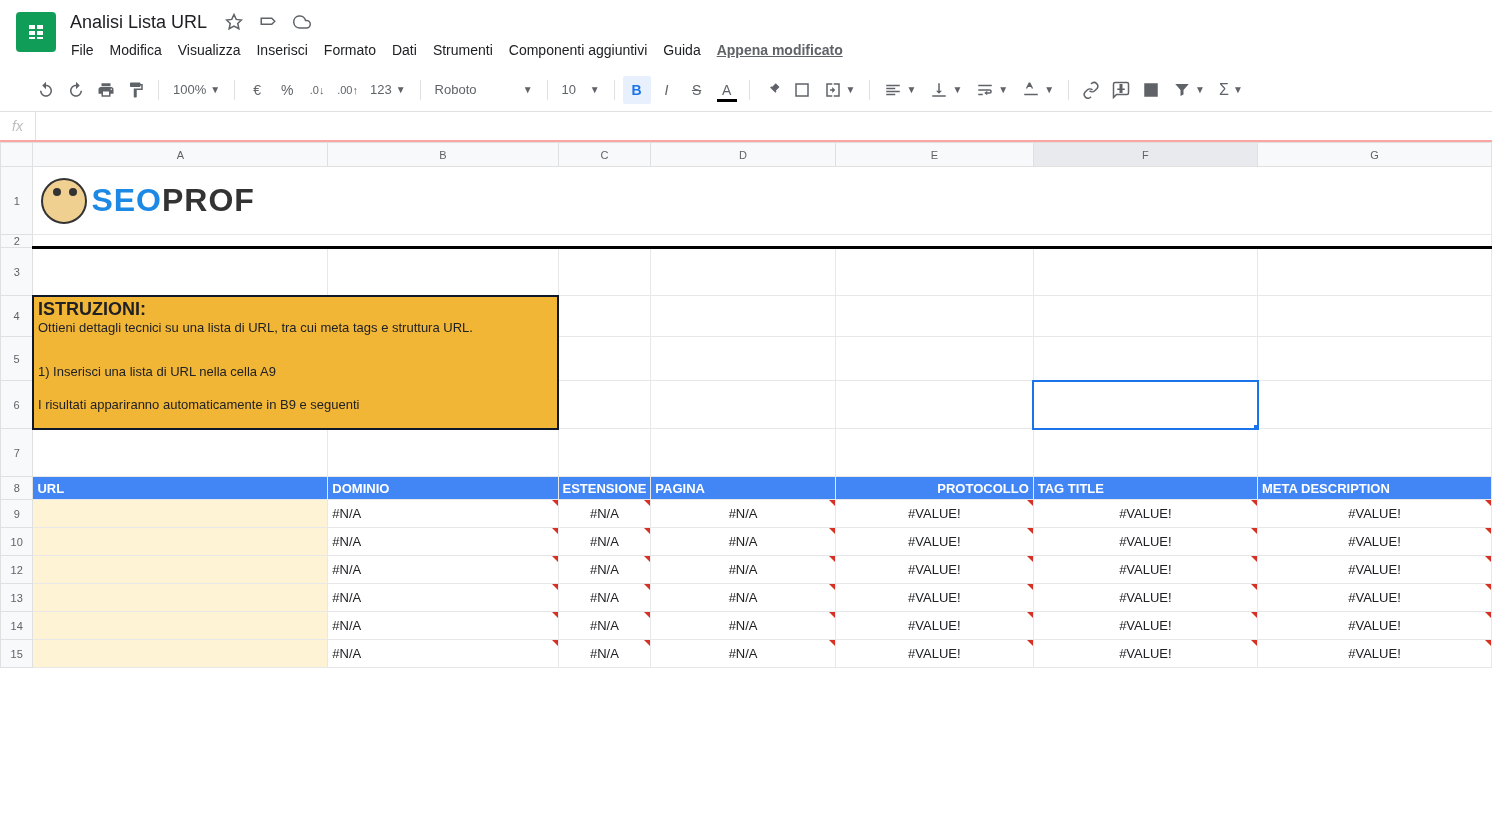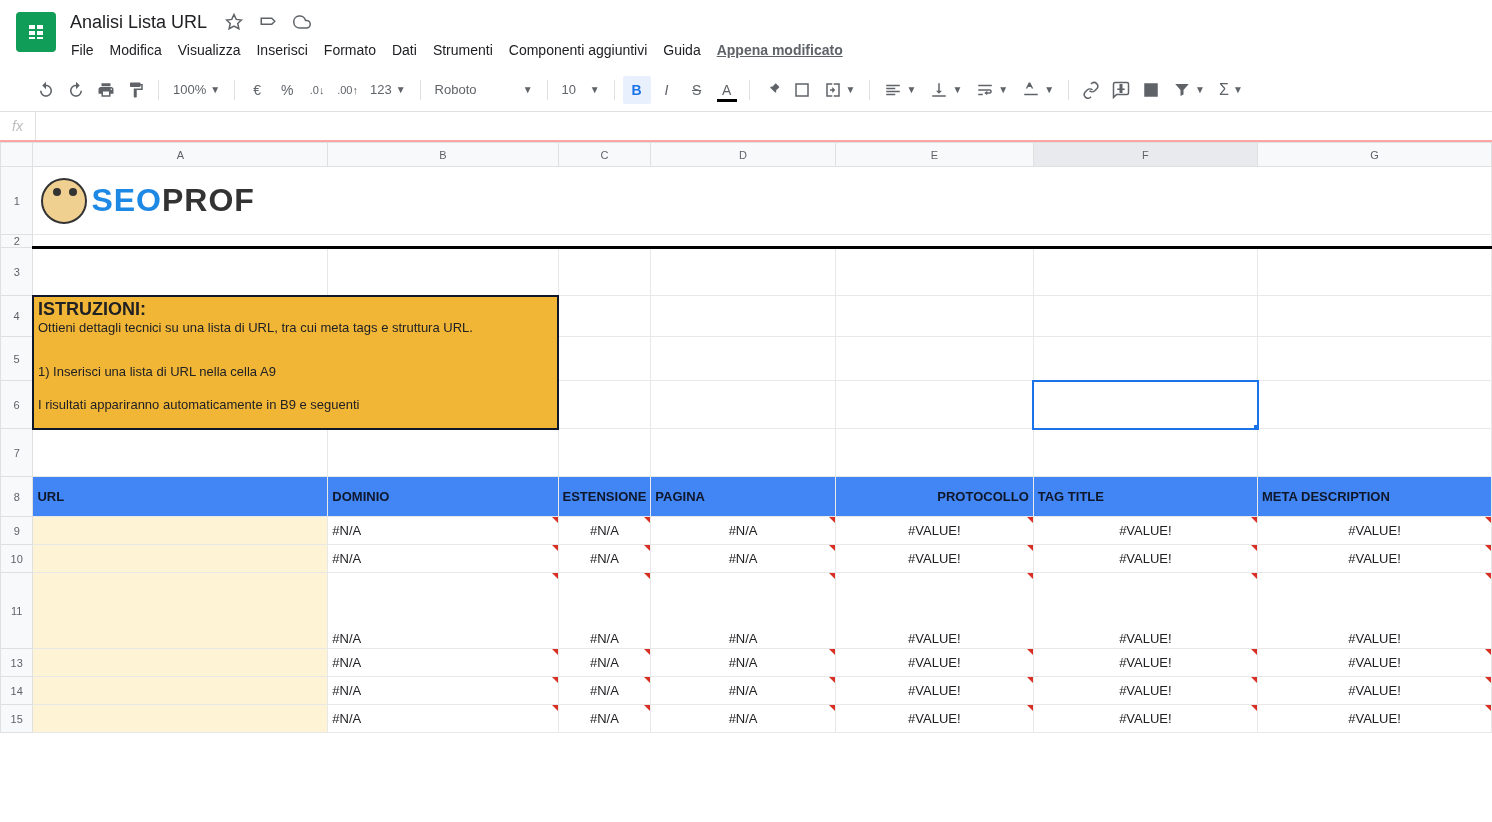--- a/index.html
+++ b/index.html
@@ -52,21 +52,21 @@
 
 
 tr.black-sep td { border-bottom: 3px solid #000; height: 8px; padding: 0; }
 
 
 .instr-box { background: #f2b637; border: 2px solid #0f172a; }
 .instr-title { font-size: 18px; font-weight: bold; }
 .instr-text { font-size: 13px; }
 
 
-tr.table-header td { background: #4285f4; color: #0f172a; font-weight: bold; font-size: 13px; height: 40px; }
+tr.table-header td { background: #4285f4; color: #ffffff; font-weight: bold; font-size: 13px; height: 23px; }
 
 
 .url-input-cell { background: #fff3d6; }
 .center-text { text-align: center; }
 .err-mark::after { content: ''; position: absolute; top: 0; right: 0; border-top: 6px solid #d93025; border-left: 6px solid transparent; }
 
 .w-rh { width: 36px; }
 .w-a { width: 304px; }
 .w-b { width: 236px; }
 .w-c { width: 86px; }
@@ -377,29 +377,29 @@
   <tr>
     <th class="row-header">10</th>
     <td class="url-input-cell"></td>
     <td class="err-mark">#N/A</td>
     <td class="err-mark center-text">#N/A</td>
     <td class="err-mark center-text">#N/A</td>
     <td class="err-mark center-text">#VALUE!</td>
     <td class="err-mark center-text">#VALUE!</td>
     <td class="err-mark center-text">#VALUE!</td>
   </tr>
-  <tr style="height:76px">
-    <th class="row-header">11</th>
-    <td class="url-input-cell"></td>
-    <td class="err-mark" style="vertical-align:bottom">#N/A</td>
-    <td class="err-mark center-text" style="vertical-align:bottom">#N/A</td>
-    <td class="err-mark center-text" style="vertical-align:bottom">#N/A</td>
-    <td class="err-mark center-text" style="vertical-align:bottom">#VALUE!</td>
-    <td class="err-mark center-text" style="vertical-align:bottom">#VALUE!</td>
-    <td class="err-mark center-text" style="vertical-align:bottom">#VALUE!</td>
+  <tr>
+    <th class="row-header">12</th>
+    <td class="url-input-cell"></td>
+    <td class="err-mark">#N/A</td>
+    <td class="err-mark center-text">#N/A</td>
+    <td class="err-mark center-text">#N/A</td>
+    <td class="err-mark center-text">#VALUE!</td>
+    <td class="err-mark center-text">#VALUE!</td>
+    <td class="err-mark center-text">#VALUE!</td>
   </tr>
   <tr>
     <th class="row-header">13</th>
     <td class="url-input-cell"></td>
     <td class="err-mark">#N/A</td>
     <td class="err-mark center-text">#N/A</td>
     <td class="err-mark center-text">#N/A</td>
     <td class="err-mark center-text">#VALUE!</td>
     <td class="err-mark center-text">#VALUE!</td>
     <td class="err-mark center-text">#VALUE!</td>

